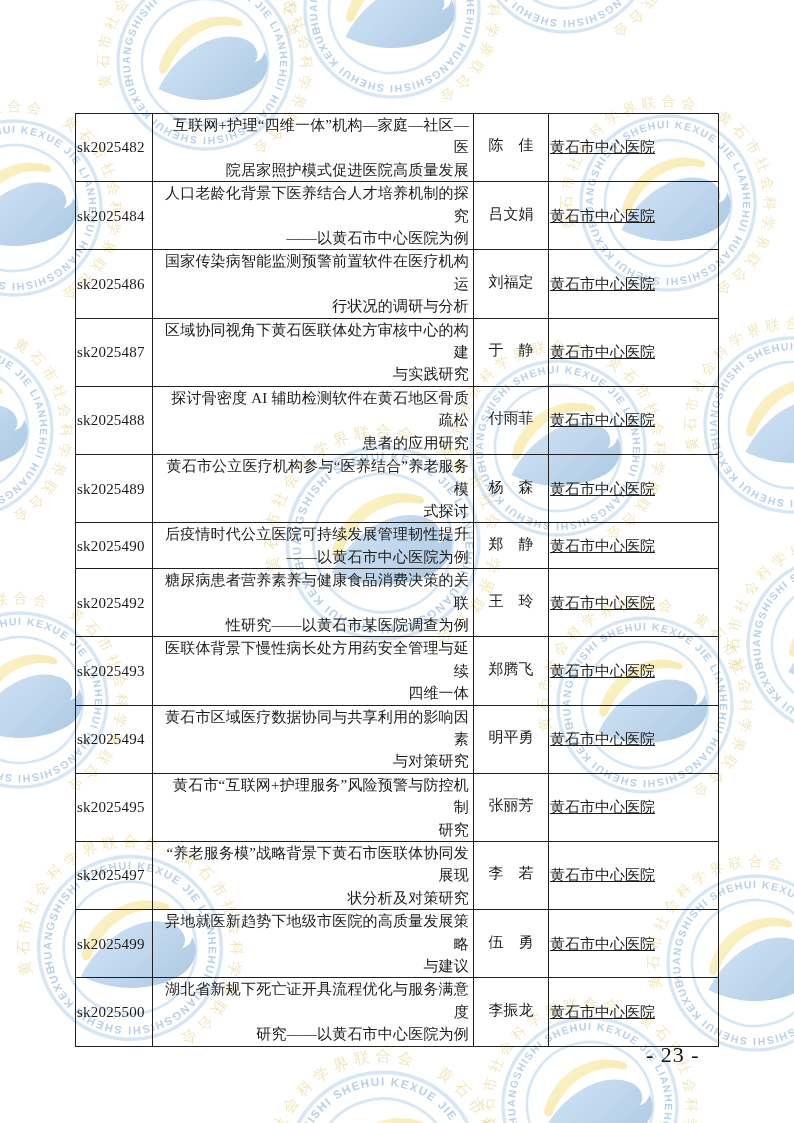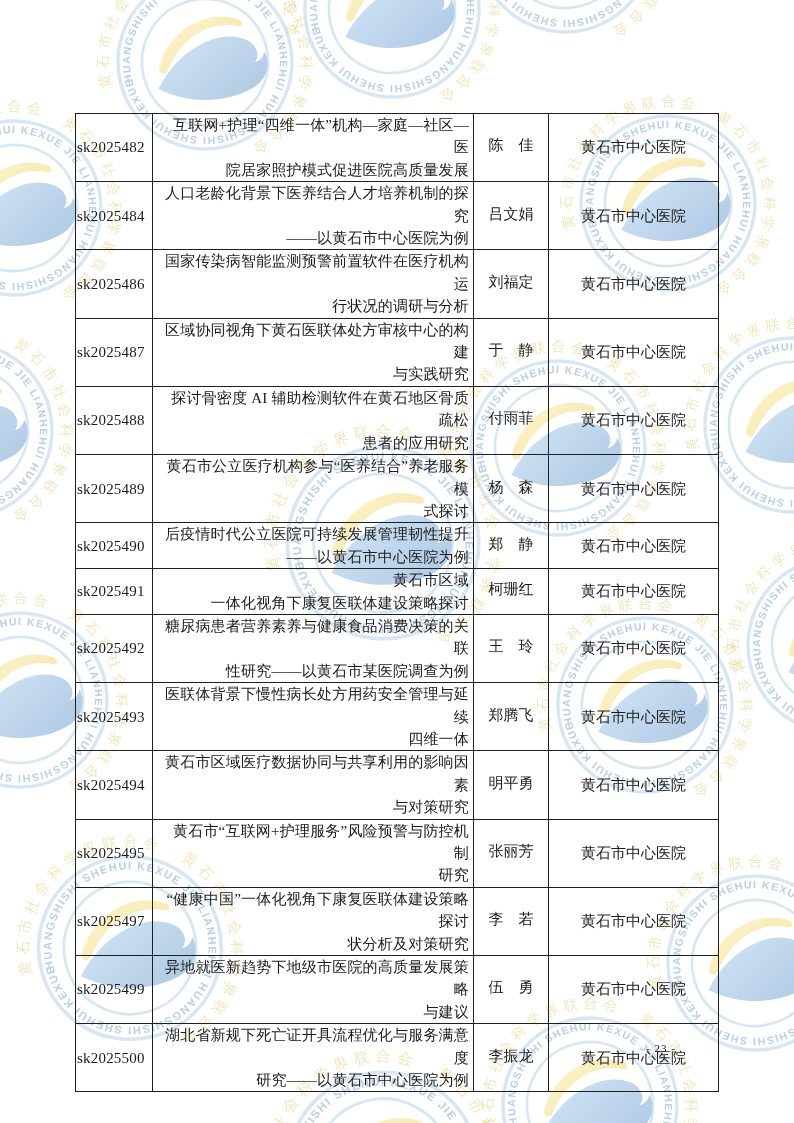--- a/index.html
+++ b/index.html
@@ -7,24 +7,24 @@
        font-family:"Liberation Serif","DejaVu Serif",serif;color:#1b1b1b;}
   .page{position:absolute;inset:0;width:794px;height:1123px;background:#fff;}
   svg.wm-layer{position:absolute;left:0;top:0;width:794px;height:1123px;z-index:0;}
   table.projects{position:absolute;left:75px;top:113px;width:643px;z-index:1;
        border-collapse:collapse;table-layout:fixed;background:transparent;}
   table.projects td{border:1.8px solid #1f1f1f;vertical-align:middle;background:transparent;
        font-size:15px;line-height:22.4px;overflow:hidden;}
   td.id{font-size:15px;letter-spacing:0.2px;}
   td.title{text-align:right;padding:0 4px 0 9px;white-space:pre-line;letter-spacing:0.2px;}
   td.name{text-align:center;font-family:Liberation Mono, monospace;}
-  td.org{text-align:center;}
+  td.org{text-decoration:underline;}
   tr.lines-1{height:32px;}
   tr.lines-2{height:45px;}
-  .pageno{position:absolute;left:646px;top:1042px;z-index:1;font-size:11px;
+  .pageno{position:absolute;left:646px;top:1042px;z-index:1;font-size:22px;
        letter-spacing:1px;color:#111;}
   .wm-cn{font-size:14px;letter-spacing:5px;fill:#dfca6e;opacity:.85;
        font-family:"Liberation Serif","DejaVu Serif",serif;}
   .wm-en{font-size:10.5px;letter-spacing:1.3px;fill:#7ea9d6;
        font-family:"Liberation Sans","DejaVu Sans",sans-serif;font-weight:bold;}
 </style>
 </head>
 <body>
 
 <div class="page">
@@ -121,27 +121,20 @@
           <td class="org">黄石市中心医院</td>
         </tr>
         <tr class="lines-2">
           <td class="id">sk2025490</td>
           <td class="title">后疫情时代公立医院可持续发展管理韧性提升
 ——以黄石市中心医院为例</td>
           <td class="name">郑　静</td>
           <td class="org">黄石市中心医院</td>
         </tr>
         <tr class="lines-2">
-          <td class="id">sk2025491</td>
-          <td class="title">黄石市区域
-一体化视角下康复医联体建设策略探讨</td>
-          <td class="name">柯珊红</td>
-          <td class="org">黄石市中心医院</td>
-        </tr>
-        <tr class="lines-2">
           <td class="id">sk2025492</td>
           <td class="title">糖尿病患者营养素养与健康食品消费决策的关联
 性研究——以黄石市某医院调查为例</td>
           <td class="name">王　玲</td>
           <td class="org">黄石市中心医院</td>
         </tr>
         <tr class="lines-2">
           <td class="id">sk2025493</td>
           <td class="title">医联体背景下慢性病长处方用药安全管理与延续
 四维一体</td>
@@ -157,21 +150,21 @@
         </tr>
         <tr class="lines-2">
           <td class="id">sk2025495</td>
           <td class="title">黄石市“互联网+护理服务”风险预警与防控机制
 研究</td>
           <td class="name">张丽芳</td>
           <td class="org">黄石市中心医院</td>
         </tr>
         <tr class="lines-2">
           <td class="id">sk2025497</td>
-          <td class="title">“健康中国”一体化视角下康复医联体建设策略探讨
+          <td class="title">“养老服务模”战略背景下黄石市医联体协同发展现
 状分析及对策研究</td>
           <td class="name">李　若</td>
           <td class="org">黄石市中心医院</td>
         </tr>
         <tr class="lines-2">
           <td class="id">sk2025499</td>
           <td class="title">异地就医新趋势下地级市医院的高质量发展策略
 与建议</td>
           <td class="name">伍　勇</td>
           <td class="org">黄石市中心医院</td>

